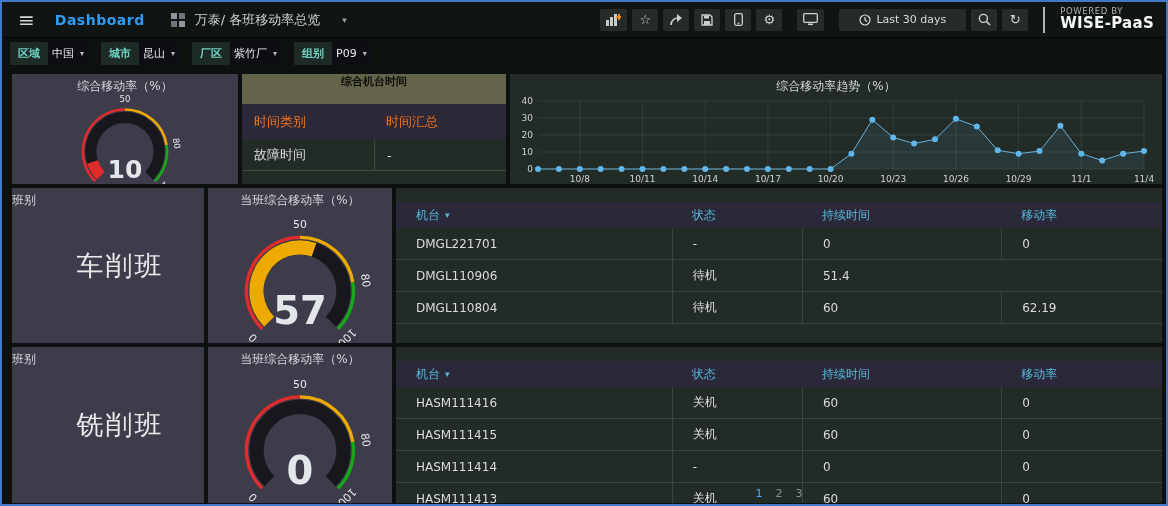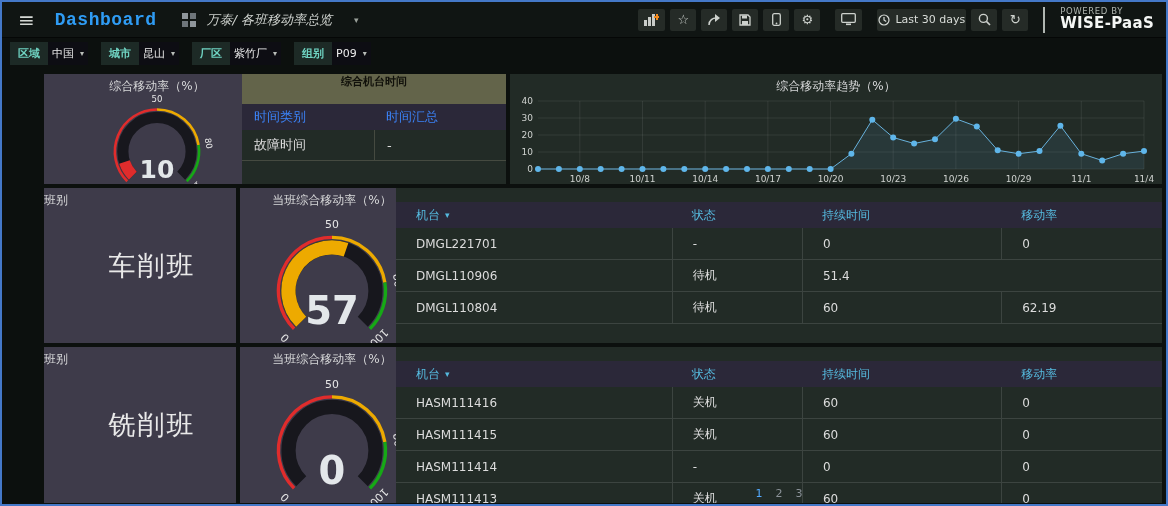--- a/index.html
+++ b/index.html
@@ -2,42 +2,42 @@
 <html><head>
 <meta charset="utf-8">
 <style>
   html,body{margin:0;padding:0;background:#000;}
   *{box-sizing:border-box;font-family:"DejaVu Sans","Liberation Sans",sans-serif;}
   .page{position:relative;width:1168px;height:506px;background:#0c100e;border:2px solid #4478c8;overflow:hidden;}
 
   
   .navbar{position:absolute;top:0;left:0;right:0;height:36px;background:#101513;display:flex;align-items:center;padding:0 8px;border-bottom:1px solid #050706;}
   .hamburger{color:#d4d8d4;font-size:20px;padding:0 8px;cursor:pointer;}
-  .brand{color:#2f9cf4;font-size:18px;font-weight:bold;margin-left:12px;letter-spacing:.5px;cursor:pointer;font-family:Liberation Mono, monospace;}
+  .brand{color:#2f9cf4;font-size:14px;font-weight:bold;margin-left:12px;letter-spacing:.5px;cursor:pointer;}
   .grid-ic{margin-left:26px;display:inline-flex;cursor:pointer;}
-  .crumb{margin-left:10px;color:#cfd3cf;font-size:13px;display:inline-flex;align-items:center;gap:22px;cursor:pointer;font-style:italic;}
+  .crumb{margin-left:10px;color:#cfd3cf;font-size:13px;display:inline-flex;align-items:center;gap:22px;cursor:pointer;}
   .crumb .caret{font-size:9px;color:#9aa09a;}
   .nav-right{margin-left:auto;display:flex;align-items:center;gap:5px;}
   .chip{height:22px;min-width:26px;background:#252b27;border-radius:2px;display:flex;align-items:center;justify-content:center;color:#cdd1cd;font-size:13px;padding:0 6px;cursor:pointer;}
-  .chip.time{font-size:11px;gap:5px;padding:0 1px;color:#d8dcd8;}
+  .chip.time{font-size:11px;gap:5px;padding:0 20px;color:#d8dcd8;}
   .nav-divider{width:2px;height:26px;background:#cdd2ce;margin:0 10px;opacity:.85;}
   .powered{line-height:1.05;text-align:left;padding-right:4px;}
   .powered .p1{font-size:8.5px;color:#aeb4ae;letter-spacing:.6px;}
   .powered .p2{font-size:15px;font-weight:bold;color:#f4f6f4;letter-spacing:.3px;}
 
   
   .filters{position:absolute;top:40px;left:8px;height:26px;display:flex;gap:13px;}
   .fgroup{display:inline-flex;height:23px;font-size:11px;}
   .flabel{background:#1d2a26;color:#6fd3c2;display:flex;align-items:center;padding:0 8px;font-weight:bold;}
   .fvalue{background:#0d0d13;color:#ececec;display:flex;align-items:center;padding:0 4px;gap:6px;}
   .fvalue .caret{font-size:8px;color:#b9bdb9;}
 
   
   .panel{position:absolute;overflow:hidden;}
-  .purple{background:#3e3b4a;margin-left:32px;}
+  .purple{background:#3e3b4a;}
   .dark{background:#222b26;}
   .ptitle{text-align:center;padding-top:4px;font-size:12px;color:#d8d9da;}
   #p1{left:10px;top:72px;width:226px;height:110px;}
   #p2{left:240px;top:72px;width:264px;height:110px;}
   #p3{left:508px;top:72px;width:652px;height:110px;}
   #p4{left:10px;top:186px;width:192px;height:155px;}
   #p5{left:206px;top:186px;width:184px;height:155px;}
   #p6{left:394px;top:186px;width:766px;height:155px;}
   #p7{left:10px;top:345px;width:192px;height:156px;}
   #p8{left:206px;top:345px;width:184px;height:156px;}
@@ -46,21 +46,21 @@
   .gauge{display:block;width:100%;height:calc(100% - 18px);}
   .gtick{fill:#e8e8e8;font-size:13px;text-anchor:middle;}
   .gval{fill:#e3e7ea;font-weight:bold;text-anchor:middle;}
 
   .pclass{display:flex;flex-direction:row;}
   .classname{flex:1;display:flex;align-items:center;justify-content:center;font-size:27px;color:#e9e9e9;letter-spacing:2px;}
 
   
   .olivebar{height:30px;line-height:16px;background:#63644a;color:#10100a;font-size:11px;font-weight:bold;text-align:center;}
   .mt-head,.mt-row{display:grid;grid-template-columns:1fr 1fr;align-items:center;font-size:13px;}
-  .mt-head{height:26px;background:#2b2839;color:#3b82f6;}
+  .mt-head{height:36px;background:#2b2839;color:#f97316;}
   .mt-head span,.mt-row span{padding-left:12px;height:100%;display:flex;align-items:center;}
   .mt-row{height:31px;color:#dedede;border-bottom:1px solid #454a40;}
   .mt-row span+span{border-left:1px solid #454a40;}
 
   
   .tpanel{padding-top:14px;}
   .trow{display:grid;grid-template-columns:36% 17% 26% 21%;height:32px;align-items:stretch;font-size:12px;color:#dcdcdc;border-bottom:1px solid #3c4440;}
   .trow>div{padding-left:20px;display:flex;align-items:center;}
   .thead{background:#2b2839;color:#55bade;border-bottom:none;height:26px;}
   .trow:not(.thead)>div+div{border-left:1px solid #3c4440;}

